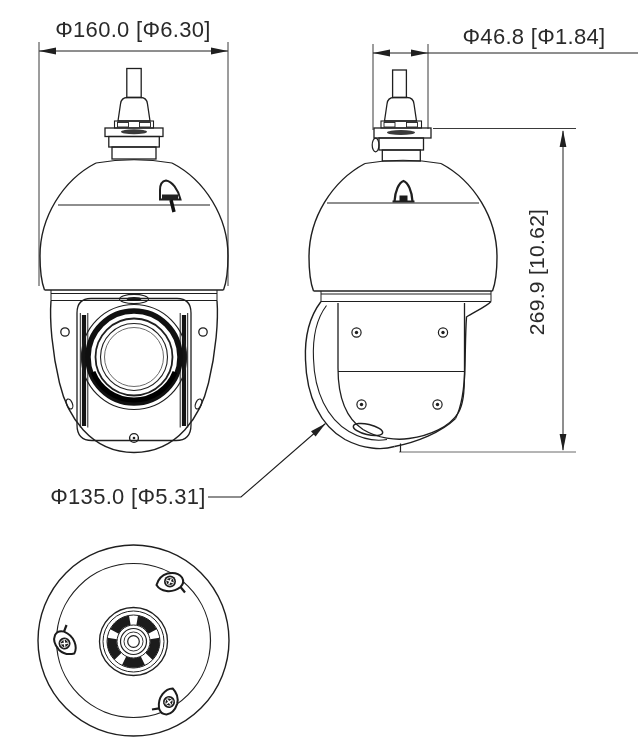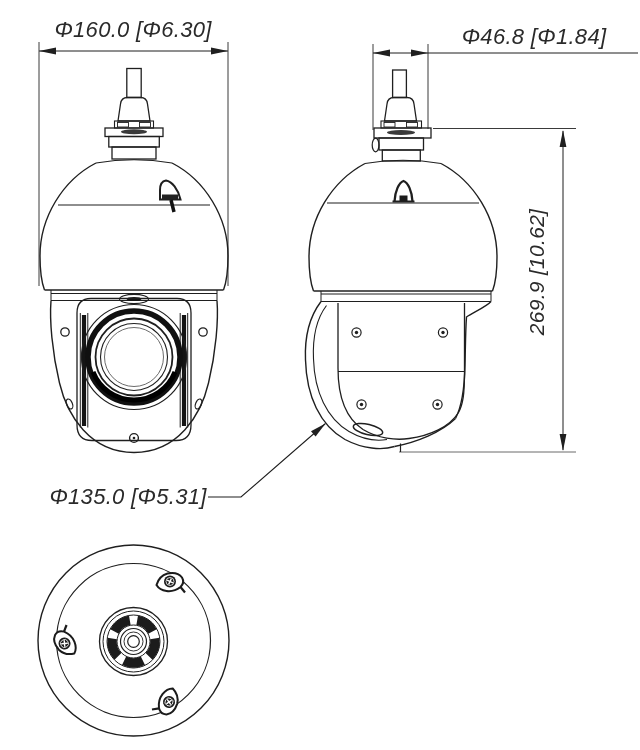--- a/index.html
+++ b/index.html
@@ -1,16 +1,16 @@
 <!DOCTYPE html>
 <html><head>
 <meta charset="utf-8">
 <style>
   html,body{margin:0;padding:0;background:#ffffff;}
-  .stage{position:relative;width:640px;height:750px;background:#ffffff;overflow:hidden;font-style:italic;}
+  .stage{position:relative;width:640px;height:750px;background:#ffffff;overflow:hidden;}
   svg{display:block;}
   text.dim{
     font-family:"Liberation Sans", sans-serif;
     font-size:22px;
     letter-spacing:0.3px;
     fill:#2a2a2a;
   }
   text.dim.vert{font-size:21px;}
 </style>
 </head>

